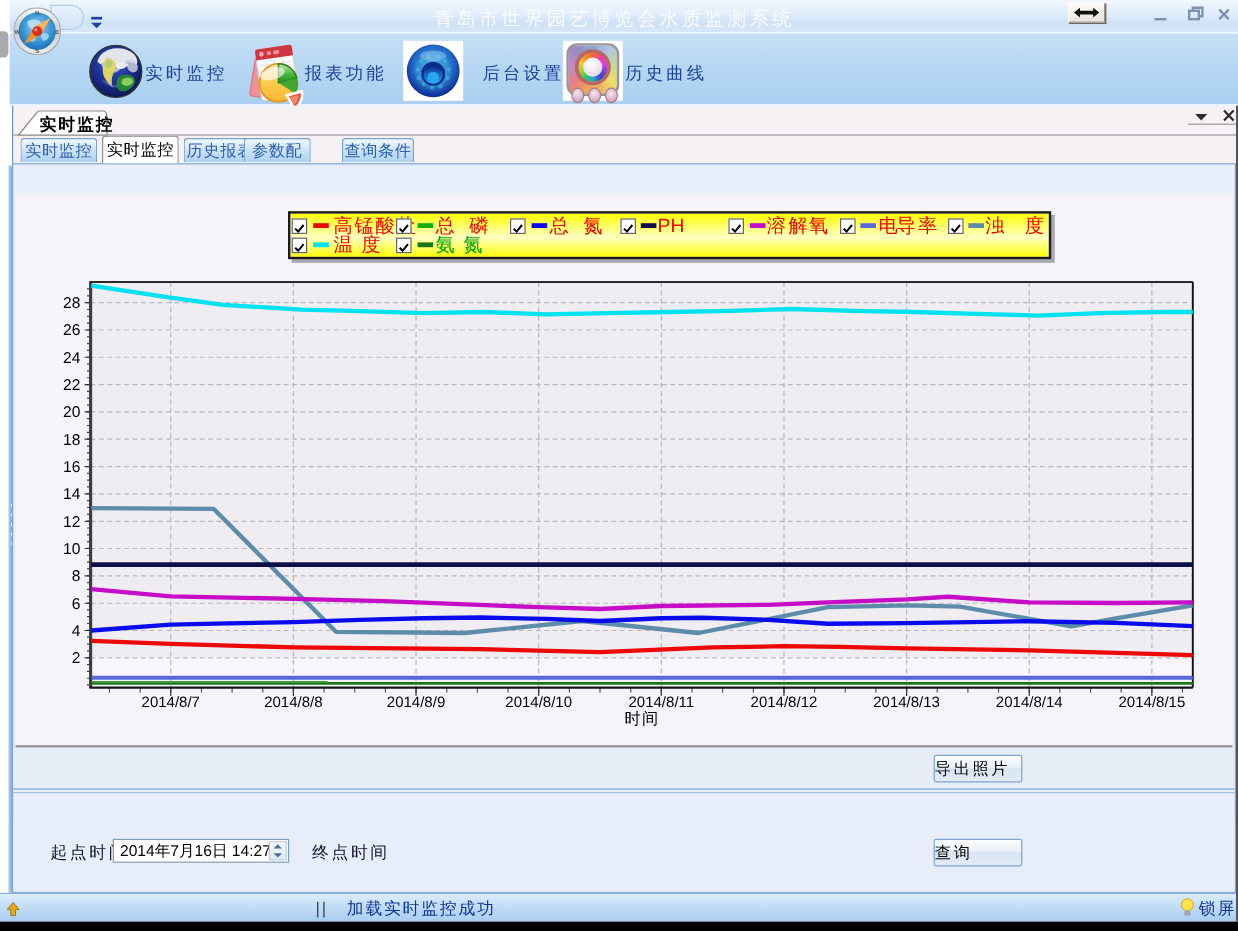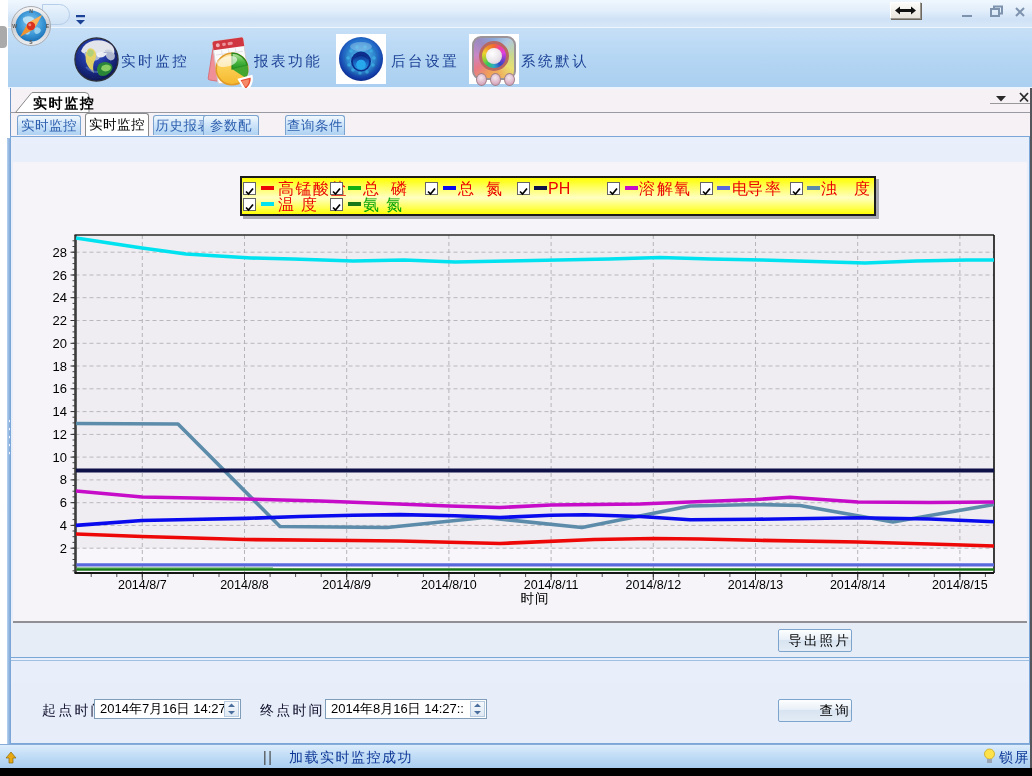--- a/index.html
+++ b/index.html
@@ -43,40 +43,41 @@
 
 #legend{left:240px;top:176px;width:636px;height:40px;border:2px solid #1b1b1b;
  background:linear-gradient(180deg,#ffff02 0%,#ffff6e 30%,#ffffc2 55%,#ffff49 85%,#ffff05 100%);
  box-shadow:3px 3px 0 #a9a9b3;z-index:5}
 .cb{position:absolute;top:0;width:13px;height:13px;background:#fff;border:1px solid #666;}
 .dash{position:absolute;top:5px;width:13px;height:4px}
 .ltx{position:absolute;top:0;font-size:16px;letter-spacing:0;color:#ea0404;white-space:nowrap;line-height:14px}
 
 #band{left:11px;top:623px;width:1018px;height:35px;background:#e7edf6;border-bottom:1px solid #7aa6d8}
 .btn{position:absolute;width:74px;background:linear-gradient(180deg,#fdfefe 0%,#e9f0f8 45%,#d8e4f1 50%,#e3ecf6 100%);
- border:1px solid #7da4cd;border-radius:2px;text-align:right;font-size:13.5px;letter-spacing:2.2px;color:#000}
+ border:1px solid #7da4cd;border-radius:2px;text-align:left;font-size:13.5px;letter-spacing:2.2px;color:#000}
 #qheader{left:11px;top:660px;width:1018px;height:23px;
  background:linear-gradient(180deg,#fbfdff 0%,#d8e9f9 55%,#b7d6f3 100%);
  color:#17469e;font-size:14px;letter-spacing:1.6px;line-height:23px;border-bottom:1px solid #a9c9e8}
 #qbody{left:11px;top:683px;width:1018px;height:60px;background:#e7edf9}
 .qlabel{position:absolute;top:702px;font-size:14px;letter-spacing:2.2px;color:#10102c;white-space:nowrap}
 .dinput{position:absolute;top:699px;height:20px;background:#fff;border:1px solid #7f9db9;
  font-size:13px;color:#000;line-height:18px;white-space:nowrap}
 .spin{position:absolute;top:1px;width:15px;height:16px;border:1px solid #b7cbe0;background:linear-gradient(180deg,#f4f8fc,#dfe9f3)}
 
 #statusbar{left:0;top:744px;width:1032px;height:24px;border-top:1px solid #86add8;
  background:linear-gradient(180deg,#dcedfc 0%,#c2ddf6 45%,#a9cdf0 100%)}
 #blackbar{left:0;top:768px;width:1032px;height:8px;background:#010101}
 #rightedge{left:1030px;top:88px;width:2px;height:680px;background:#55555c}
 .st{position:absolute;top:749px;font-size:14px;letter-spacing:1.5px;color:#0d3796;white-space:nowrap}
 </style></head>
 <body>
 <div id="win">
 
 <div class="abs" id="titlebar"></div>
+<div class="abs" id="title">青岛市世界园艺博览会水质监测系统</div>
 <div class="abs" id="resizebtn"><svg width="29" height="15">
         <path d="M4 7.5 L9 3.5 L9 6 L20 6 L20 3.5 L25 7.5 L20 11.5 L20 9 L9 9 L9 11.5 Z" fill="#111"></path>
       </svg></div>
 <div class="abs" id="mmc"><svg width="78" height="18">
 <g stroke="#7e93ad" stroke-width="2" fill="none">
 <path d="M12 12 L22 12"></path>
 <rect x="41" y="5" width="8" height="7" fill="none"></rect>
           <path d="M44 5 V2.5 H52 V9.5 H49"></path>
 <path d="M66 4 L74 12 M74 4 L66 12"></path>
 </g>
@@ -234,22 +235,22 @@
 <path d="M31 9 L17 17 L23 23 Z" fill="#fbb45c"></path>
 <circle cx="20" cy="20" r="4.2" fill="#d93020"></circle>
         <circle cx="18.8" cy="18.8" r="1.5" fill="#f28a7a"></circle>
 <text x="20" y="6.5" font-size="5" text-anchor="middle" fill="#555" font-weight="bold">N</text>
 <text x="20" y="38" font-size="5" text-anchor="middle" fill="#555" font-weight="bold">S</text>
 <text x="3.5" y="22" font-size="5" text-anchor="middle" fill="#555" font-weight="bold">W</text>
 <text x="36.5" y="22" font-size="5" text-anchor="middle" fill="#555" font-weight="bold">E</text>
 </svg></div>
 <div class="abs tlabel" style="left:121px" id="tl1">实时监控</div>
 <div class="abs tlabel" style="left:254px">报表功能</div>
-<div class="abs tlabel" style="left:391px">后台设置</div>
-<div class="abs tlabel" style="left:521px">系统默认</div>
+<div class="abs tlabel" style="left:402px">后台设置</div>
+<div class="abs tlabel" style="left:521px">历史曲线</div>
 
 <div class="abs" id="tabarea"></div>
     <div class="abs" style="left:10px;top:88px;width:1px;height:48px;background:#6c94c4"></div>
 <div class="abs" id="tabline"></div>
 <div class="abs" id="toptab">
       <svg width="90" height="25" style="position:absolute;left:10px;top:89px">
 <path d="M5.5 23.5 L21 4.5 Q21.5 3.5 23 3.5 L75 3.5 Q79 3.5 79 7.5 L79 23.5 Z" fill="#fff" stroke="#8a8a8a"></path>
       </svg>
     </div>
 <div class="abs" style="left:33px;top:95px;font-size:14px;font-weight:bold;letter-spacing:1.6px;z-index:4">实时监控</div>
@@ -376,25 +377,20 @@
 <div class="abs btn" style="left:778px;top:629px;height:23px;line-height:21px">导出照片</div>
 <div class="abs" style="left:11px;top:659.5px;width:1018px;height:1px;background:#9fc0e2"></div>
 <div class="abs" id="qbody"></div>
 <div class="abs qlabel" style="left:42px">起点时间</div>
 <div class="dinput" style="left:94px;width:147px"><span style="margin-left:5px">2014年7月16日 14:27:</span>
  <div class="spin" style="right:1px"><svg width="13" height="14">
           <path d="M3 5 L6.5 1.5 L10 5 Z" fill="#4a6f9e"></path>
           <path d="M3 9 L6.5 12.5 L10 9 Z" fill="#4a6f9e"></path>
         </svg></div></div>
 <div class="abs qlabel" style="left:260px">终点时间</div>
-<div class="dinput" style="left:325px;width:162px"><span style="margin-left:5px">2014年8月16日 14:27::</span>
- <div class="spin" style="right:1px"><svg width="13" height="14">
-          <path d="M3 5 L6.5 1.5 L10 5 Z" fill="#4a6f9e"></path>
-          <path d="M3 9 L6.5 12.5 L10 9 Z" fill="#4a6f9e"></path>
-        </svg></div></div>
 <div class="abs btn" style="left:778px;top:699px;height:23px;line-height:21px">查询</div>
 
 <div class="abs" id="statusbar"></div>
 <div class="abs" style="left:4px;top:748px"><svg width="14" height="16">
         <path d="M2 10 L7 4 L12 10 L9 10 L9 15 L5 15 L5 10 Z" fill="#e8a812" stroke="#8a6a10" stroke-width=".7"></path>
       </svg></div>
 <div class="abs st" style="left:263px;color:#444">||</div>
 <div class="abs st" style="left:289px">加载实时监控成功</div>
 <div class="abs" style="left:983px;top:748px"><svg width="13" height="17">
         <circle cx="6.5" cy="6" r="5" fill="#ffe24a" stroke="#caa91a" stroke-width=".8"></circle>

